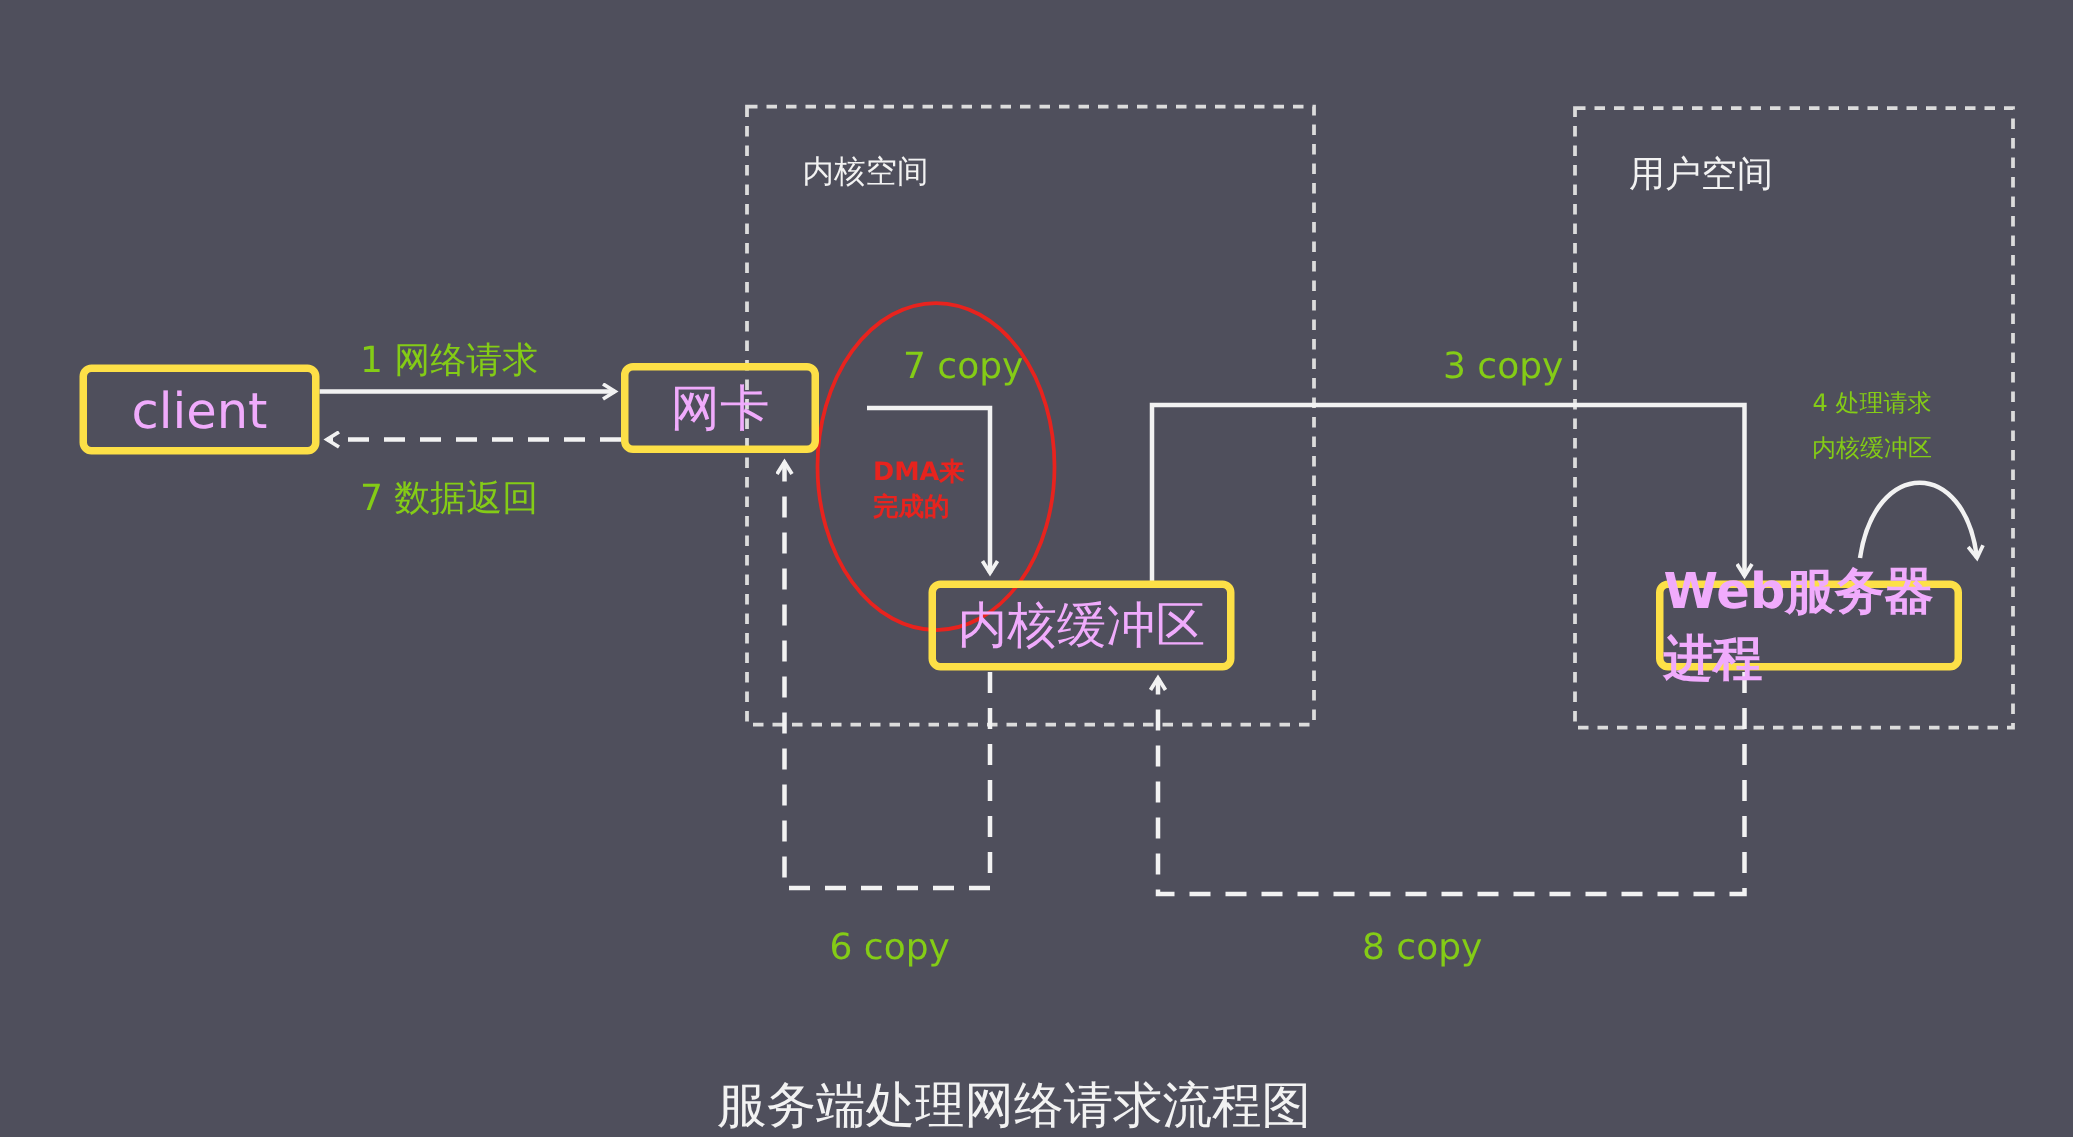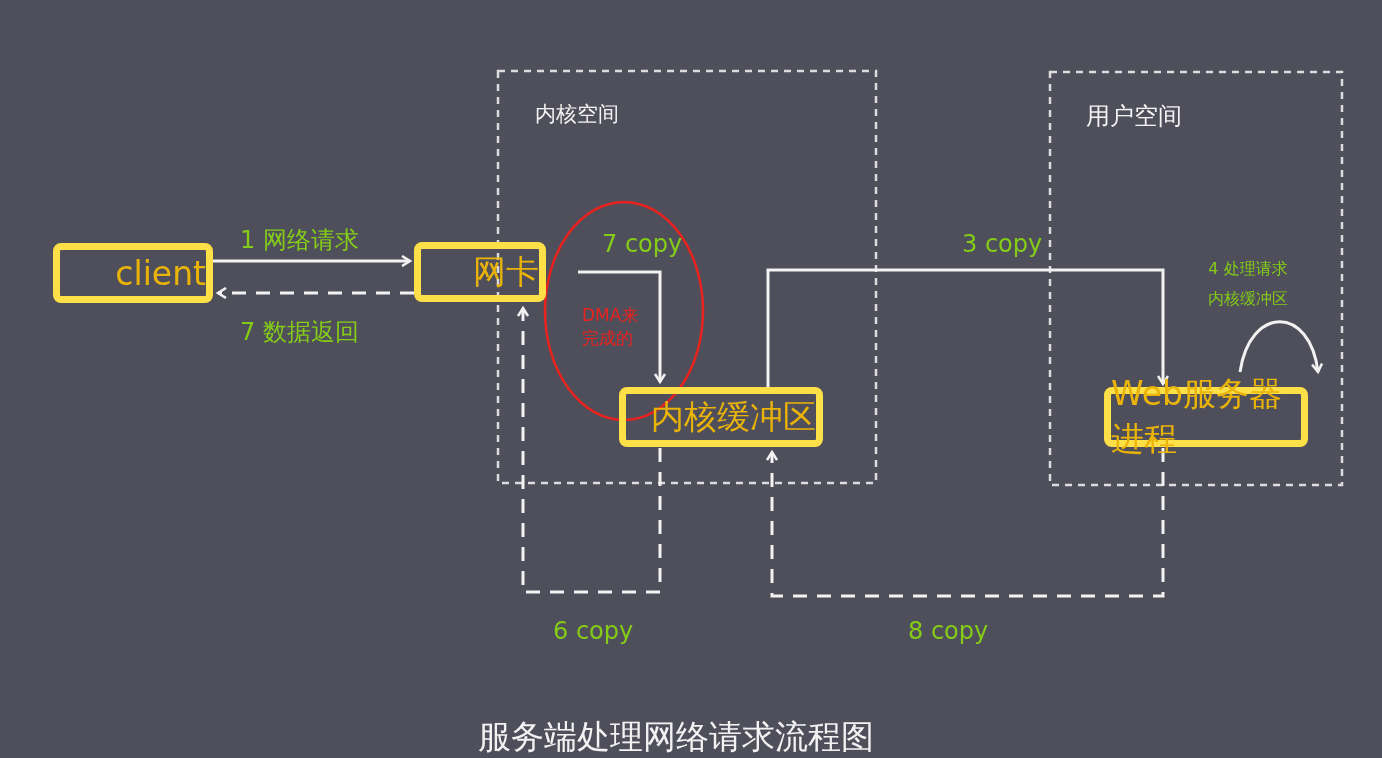--- a/index.html
+++ b/index.html
@@ -1,22 +1,22 @@
 <!DOCTYPE html>
 <html><head>
 <meta charset="utf-8">
 <style>
   html,body{margin:0;padding:0;}
   body{width:1382px;height:758px;background:#4f4f5c;overflow:hidden;position:relative;font-family:"DejaVu Sans",sans-serif;}
   svg{position:absolute;left:0;top:0;}
   .lbl{position:absolute;white-space:nowrap;}
   .white{color:#f2f2f2;}
   .gold{color:#84cc16;}
-  .red{color:#e8231e;}
-  .box{position:absolute;border:7px solid #fde047;border-radius:8px;color:#eab308;display:flex;align-items:center;justify-content:flex-end;box-sizing:border-box;}
+  .red{color:#e8231e;font-weight:bold;}
+  .box{position:absolute;border:5px solid #fde047;border-radius:8px;color:#f0abfc;display:flex;align-items:center;justify-content:center;box-sizing:border-box;}
 </style>
 </head>
 <body>
 
 <svg width="1382" height="758">
   <defs>
     <marker id="ah" markerWidth="12" markerHeight="12" refX="9" refY="6" orient="auto" markerUnits="userSpaceOnUse">
       <path d="M1,1 L9,6 L1,11" fill="none" stroke="#f2f2f2" stroke-width="2.5"></path>
     </marker>
   </defs>
@@ -46,21 +46,21 @@
 
 <div class="box" style="left:53px;top:243px;width:160px;height:60px;font-size:33px;">
     <span>client</span>
   </div>
 <div class="box" style="left:414px;top:242px;width:132px;height:60px;font-size:33px;">
     <span>网卡</span>
   </div>
 <div class="box" style="left:619px;top:387px;width:204px;height:60px;font-size:33px;">
     <span>内核缓冲区</span>
   </div>
-<div class="box" style="left:1104px;top:387px;width:204px;height:60px;font-size:33px;">
+<div class="box" style="left:1104px;top:387px;width:204px;height:60px;font-size:33px;font-weight:bold;">
     <span>Web服务器进程</span>
   </div>
 
 <div class="lbl gold" style="left:240px;top:224px;font-size:24px;">1 网络请求</div>
 <div class="lbl gold" style="left:240px;top:316px;font-size:24px;">7 数据返回</div>
 <div class="lbl gold" style="left:602px;top:230px;font-size:24px;">7 copy</div>
 <div class="lbl gold" style="left:962px;top:230px;font-size:24px;">3 copy</div>
 <div class="lbl gold" style="left:1208px;top:254px;font-size:16px;text-align:center;line-height:30px;">
   <div>4 处理请求</div>
   <div>内核缓冲区</div>

